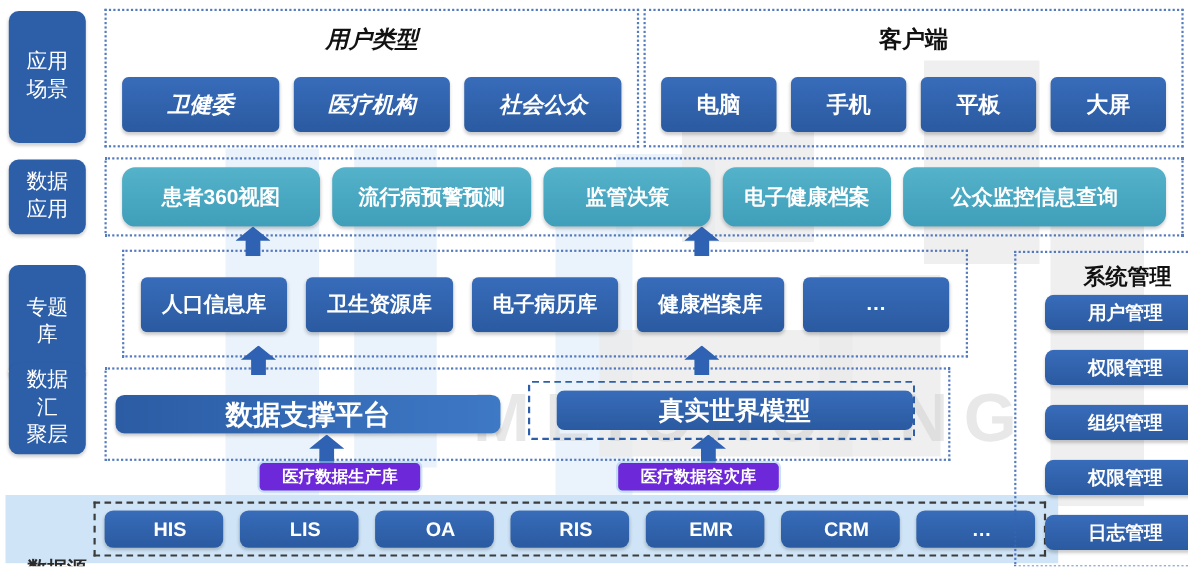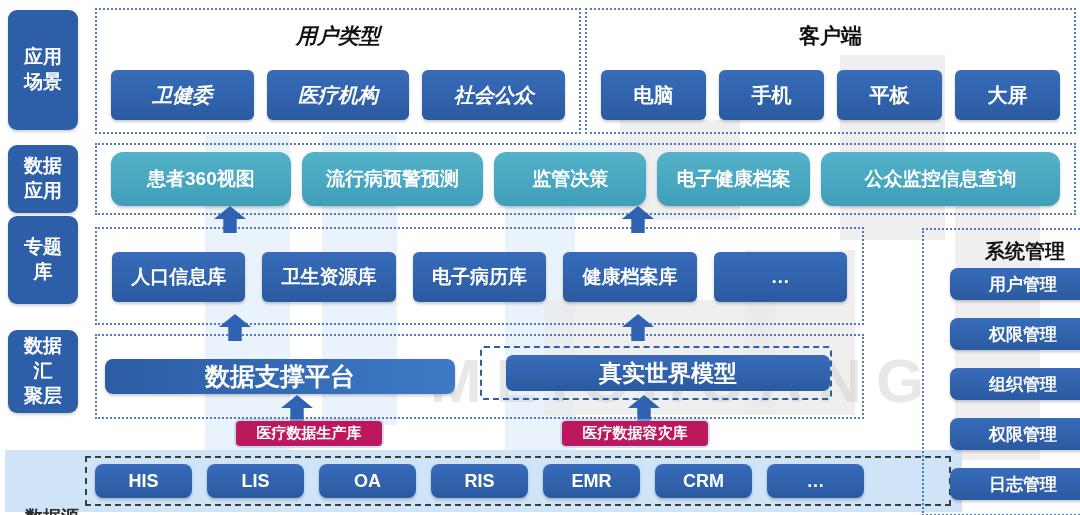--- a/index.html
+++ b/index.html
@@ -6,35 +6,35 @@
   .stage{position:relative;width:1080px;height:515px;background:#fff;overflow:hidden;}
   .layer{position:absolute;inset:0;}
   
   .wm{position:absolute;pointer-events:none;}
   .wm-blue{background:#d9eaf8;opacity:.55;}
   .wm-gray{background:#e9e9e9;opacity:.75;}
   .wm-text{position:absolute;left:430px;top:345px;font-size:62px;font-weight:bold;
     letter-spacing:14px;color:rgba(205,205,205,.45);pointer-events:none;white-space:nowrap;}
   
   .rail{position:absolute;left:8px;width:70px;background:#2d5fa8;border-radius:9px;
-    color:#fff;font-weight:bold;font-size:19px;line-height:1.3;display:flex;
+    color:#fff;font-weight:normal;font-size:19px;line-height:1.3;display:flex;
     align-items:center;justify-content:center;text-align:center;white-space:pre-line;
     box-shadow:0 2px 3px rgba(0,0,0,.18);z-index:2;}
   .rail.app-scene{top:10px;height:120px;}
   .rail.data-app{top:145px;height:68px;}
-  .rail.theme-db{top:216px;height:88px;}
+  .rail.theme-db{top:241px;height:104px;}
   .rail.aggregation{top:330px;height:83px;}
   
   .group{position:absolute;border:2px dotted rgba(56,100,180,.85);background:transparent;z-index:1;}
   .group-title{position:absolute;left:0;right:0;top:12px;text-align:center;
     font-size:21px;font-weight:bold;color:#111;}
   .g-user{left:95px;top:8px;width:482px;height:122px;font-style:italic;}
   .g-client{left:585px;top:8px;width:487px;height:122px;}
   .g-apps{left:95px;top:143px;width:977px;height:68px;}
-  .g-theme{left:95px;top:227px;width:765px;height:94px;}
+  .g-theme{left:111px;top:227px;width:765px;height:94px;}
   .g-agg{left:95px;top:334px;width:765px;height:81px;}
   .g-sys{left:922px;top:228px;width:202px;height:284px;}
   
   .node{background:#2d5fa8;color:#fff;font-weight:bold;display:flex;align-items:center;
     justify-content:center;border-radius:6px;box-shadow:0 2px 3px rgba(0,0,0,.2);
     background-image:linear-gradient(180deg,#386cba,#2a5aa0);}
   .btn-row{position:absolute;left:14px;right:14px;bottom:12px;display:flex;gap:13px;}
   .btn-row .node{flex:1;height:50px;font-size:20px;}
   
   .apps-row{position:absolute;left:14px;right:14px;top:7px;display:flex;gap:11px;}
@@ -56,31 +56,31 @@
   .model-wrap{position:absolute;left:383px;top:10px;width:352px;height:54px;
     border:2px dashed #2d5fa8;border-radius:4px;box-sizing:border-box;display:flex;
     align-items:center;justify-content:flex-end;}
   .model{width:324px;height:36px;border-radius:7px;background:#2d5fa8;
     background-image:linear-gradient(180deg,#386cba,#2a5aa0);color:#fff;font-weight:bold;
     font-size:23px;display:flex;align-items:center;justify-content:center;}
   
   .arrow-up{position:absolute;width:32px;height:27px;background:#2f62b3;z-index:3;
     clip-path:polygon(50% 0,100% 48%,71% 48%,71% 100%,29% 100%,29% 48%,0 48%);}
   
-  .pill{position:absolute;height:25px;width:146px;background:#be185d;border-radius:4px;
+  .pill{position:absolute;height:25px;width:146px;background:#6d28d9;border-radius:4px;
     color:#fff;font-weight:bold;font-size:15px;display:flex;align-items:center;
     justify-content:center;z-index:3;box-shadow:0 0 0 2px rgba(160,200,240,.55);}
   
   .src-bar{position:absolute;left:5px;top:450px;width:957px;height:62px;background:#cfe4f6;z-index:1;}
   .src-label{position:absolute;left:8px;top:0;width:78px;height:62px;display:flex;
     align-items:center;justify-content:center;font-size:18px;font-weight:bold;color:#2b2b2b;margin-top:36px;}
   .src-box{position:absolute;left:80px;top:6px;width:866px;height:50px;box-sizing:border-box;
     border:2px dashed #3c3c3c;}
   .src-row{position:absolute;left:8px;top:6px;display:flex;gap:15px;}
-  .src-row .node{width:97px;height:34px;font-size:18px;border-radius:8px;}
+  .src-row .node{width:97px;height:34px;font-size:18px;border-radius:8px;padding-left:11px;}
   
   .sys-title{position:absolute;left:0;right:0;top:8px;text-align:center;font-size:20px;
     font-weight:bold;color:#111;}
   .sys-col{position:absolute;left:26px;top:38px;display:flex;flex-direction:column;gap:18px;}
   .sys-col .node{width:146px;height:32px;font-size:17px;border-radius:8px;}
 </style>
 </head>
 <body>
 
 <div class="stage">

